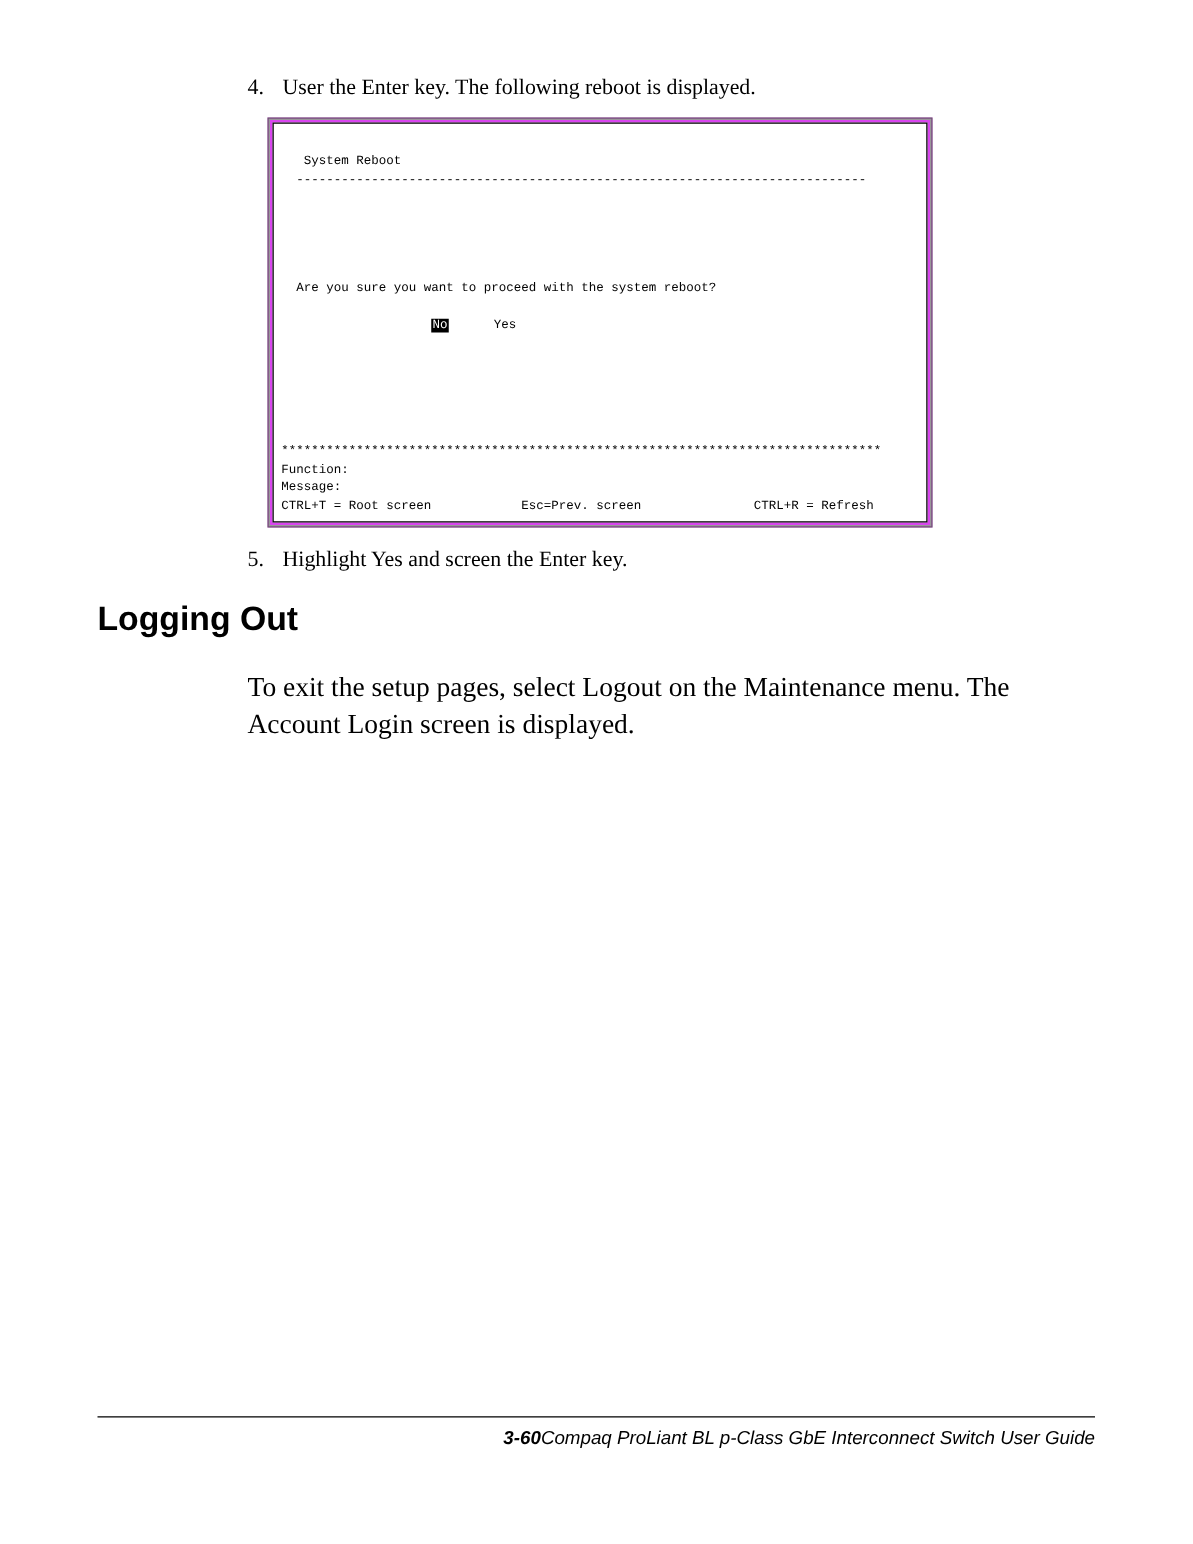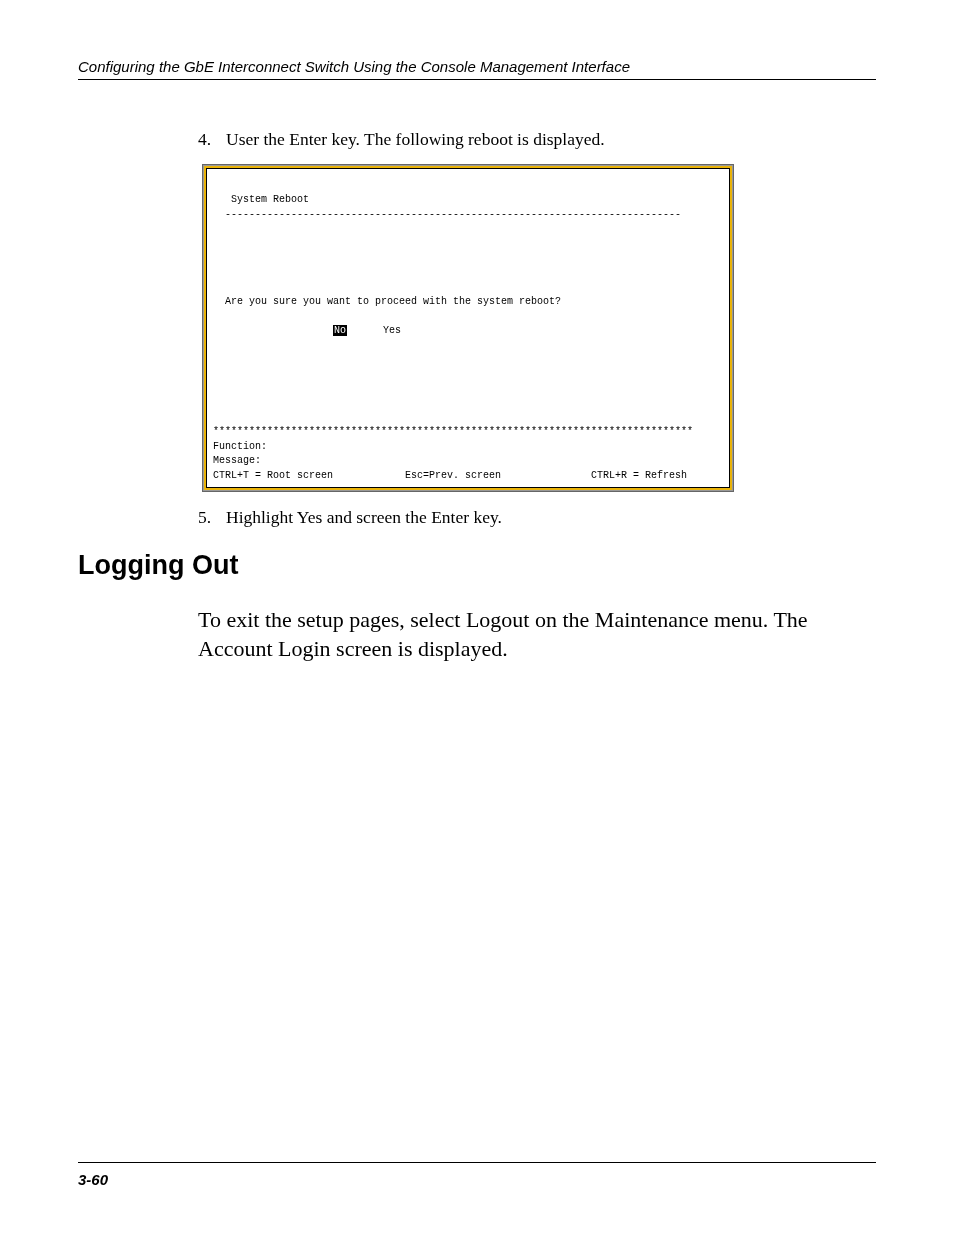--- a/index.html
+++ b/index.html
@@ -42,25 +42,25 @@
     font-size: 17.5px;
     line-height: 1.35;
   }
   ol.steps li .num {
     position: absolute;
     left: 0;
     top: 0;
   }
   .bold { font-weight: normal; }
   .console-frame {
-    margin: 12px 0 14px 4px;
+    margin: 12px 0 14px 16px;
     width: 524px;
     border: 1px solid #666;
     padding: 3px;
-    background: #eab308;
+    background: #d946ef;
     box-shadow: inset 0 0 0 1px #999;
   }
   .console-inner {
     border: 1px solid #000;
     background: #fff;
     padding: 10px 6px 4px 6px;
     font-family: "Courier New", Courier, monospace;
     font-size: 10px;
     line-height: 1.45;
     white-space: pre;
@@ -79,39 +79,36 @@
   }
   .para {
     font-size: 22px;
     line-height: 1.35;
     margin-bottom: 14px;
   }
   .footer-area {
     position: absolute;
     left: 78px;
     right: 78px;
-    bottom: 47px;
+    bottom: 76px;
     border-top: 1.3px solid #000;
     padding-top: 8px;
     display: flex;
-    justify-content: flex-start;
+    justify-content: flex-end;
     font-family: Arial, Helvetica, sans-serif;
     font-style: italic;
     font-size: 15px;
   }
   .footer-left { font-weight: bold; }
 </style>
 </head>
 <body>
 
 <div class="page">
 
-  <div class="header-area">
-    <div class="header-line">Configuring the GbE Interconnect Switch Using the Console Management Interface</div>
-  </div>
 
   <div class="content-left-indent">
     <ol class="steps">
       <li>
         <span class="num">4.</span>
         <span>User the </span><span class="bold">Enter</span><span> key. The following reboot is displayed.</span>
       </li>
     </ol>
 
     <div class="console-frame">
@@ -149,15 +146,16 @@
   <h2 class="section">Logging Out</h2>
 
   <div class="content-left-indent">
     <div class="para">
       <span>To exit the setup pages, select </span><span class="bold">Logout</span><span> on the </span><span class="bold">Maintenance</span><span> menu. The </span><span class="bold">Account Login</span><span> screen is displayed.</span>
     </div>
   </div>
 
   <div class="footer-area">
     <span class="footer-left">3-60</span>
+    <span>Compaq ProLiant BL p-Class GbE Interconnect Switch User Guide</span>
   </div>
 
 </div>
 
 </body></html>

